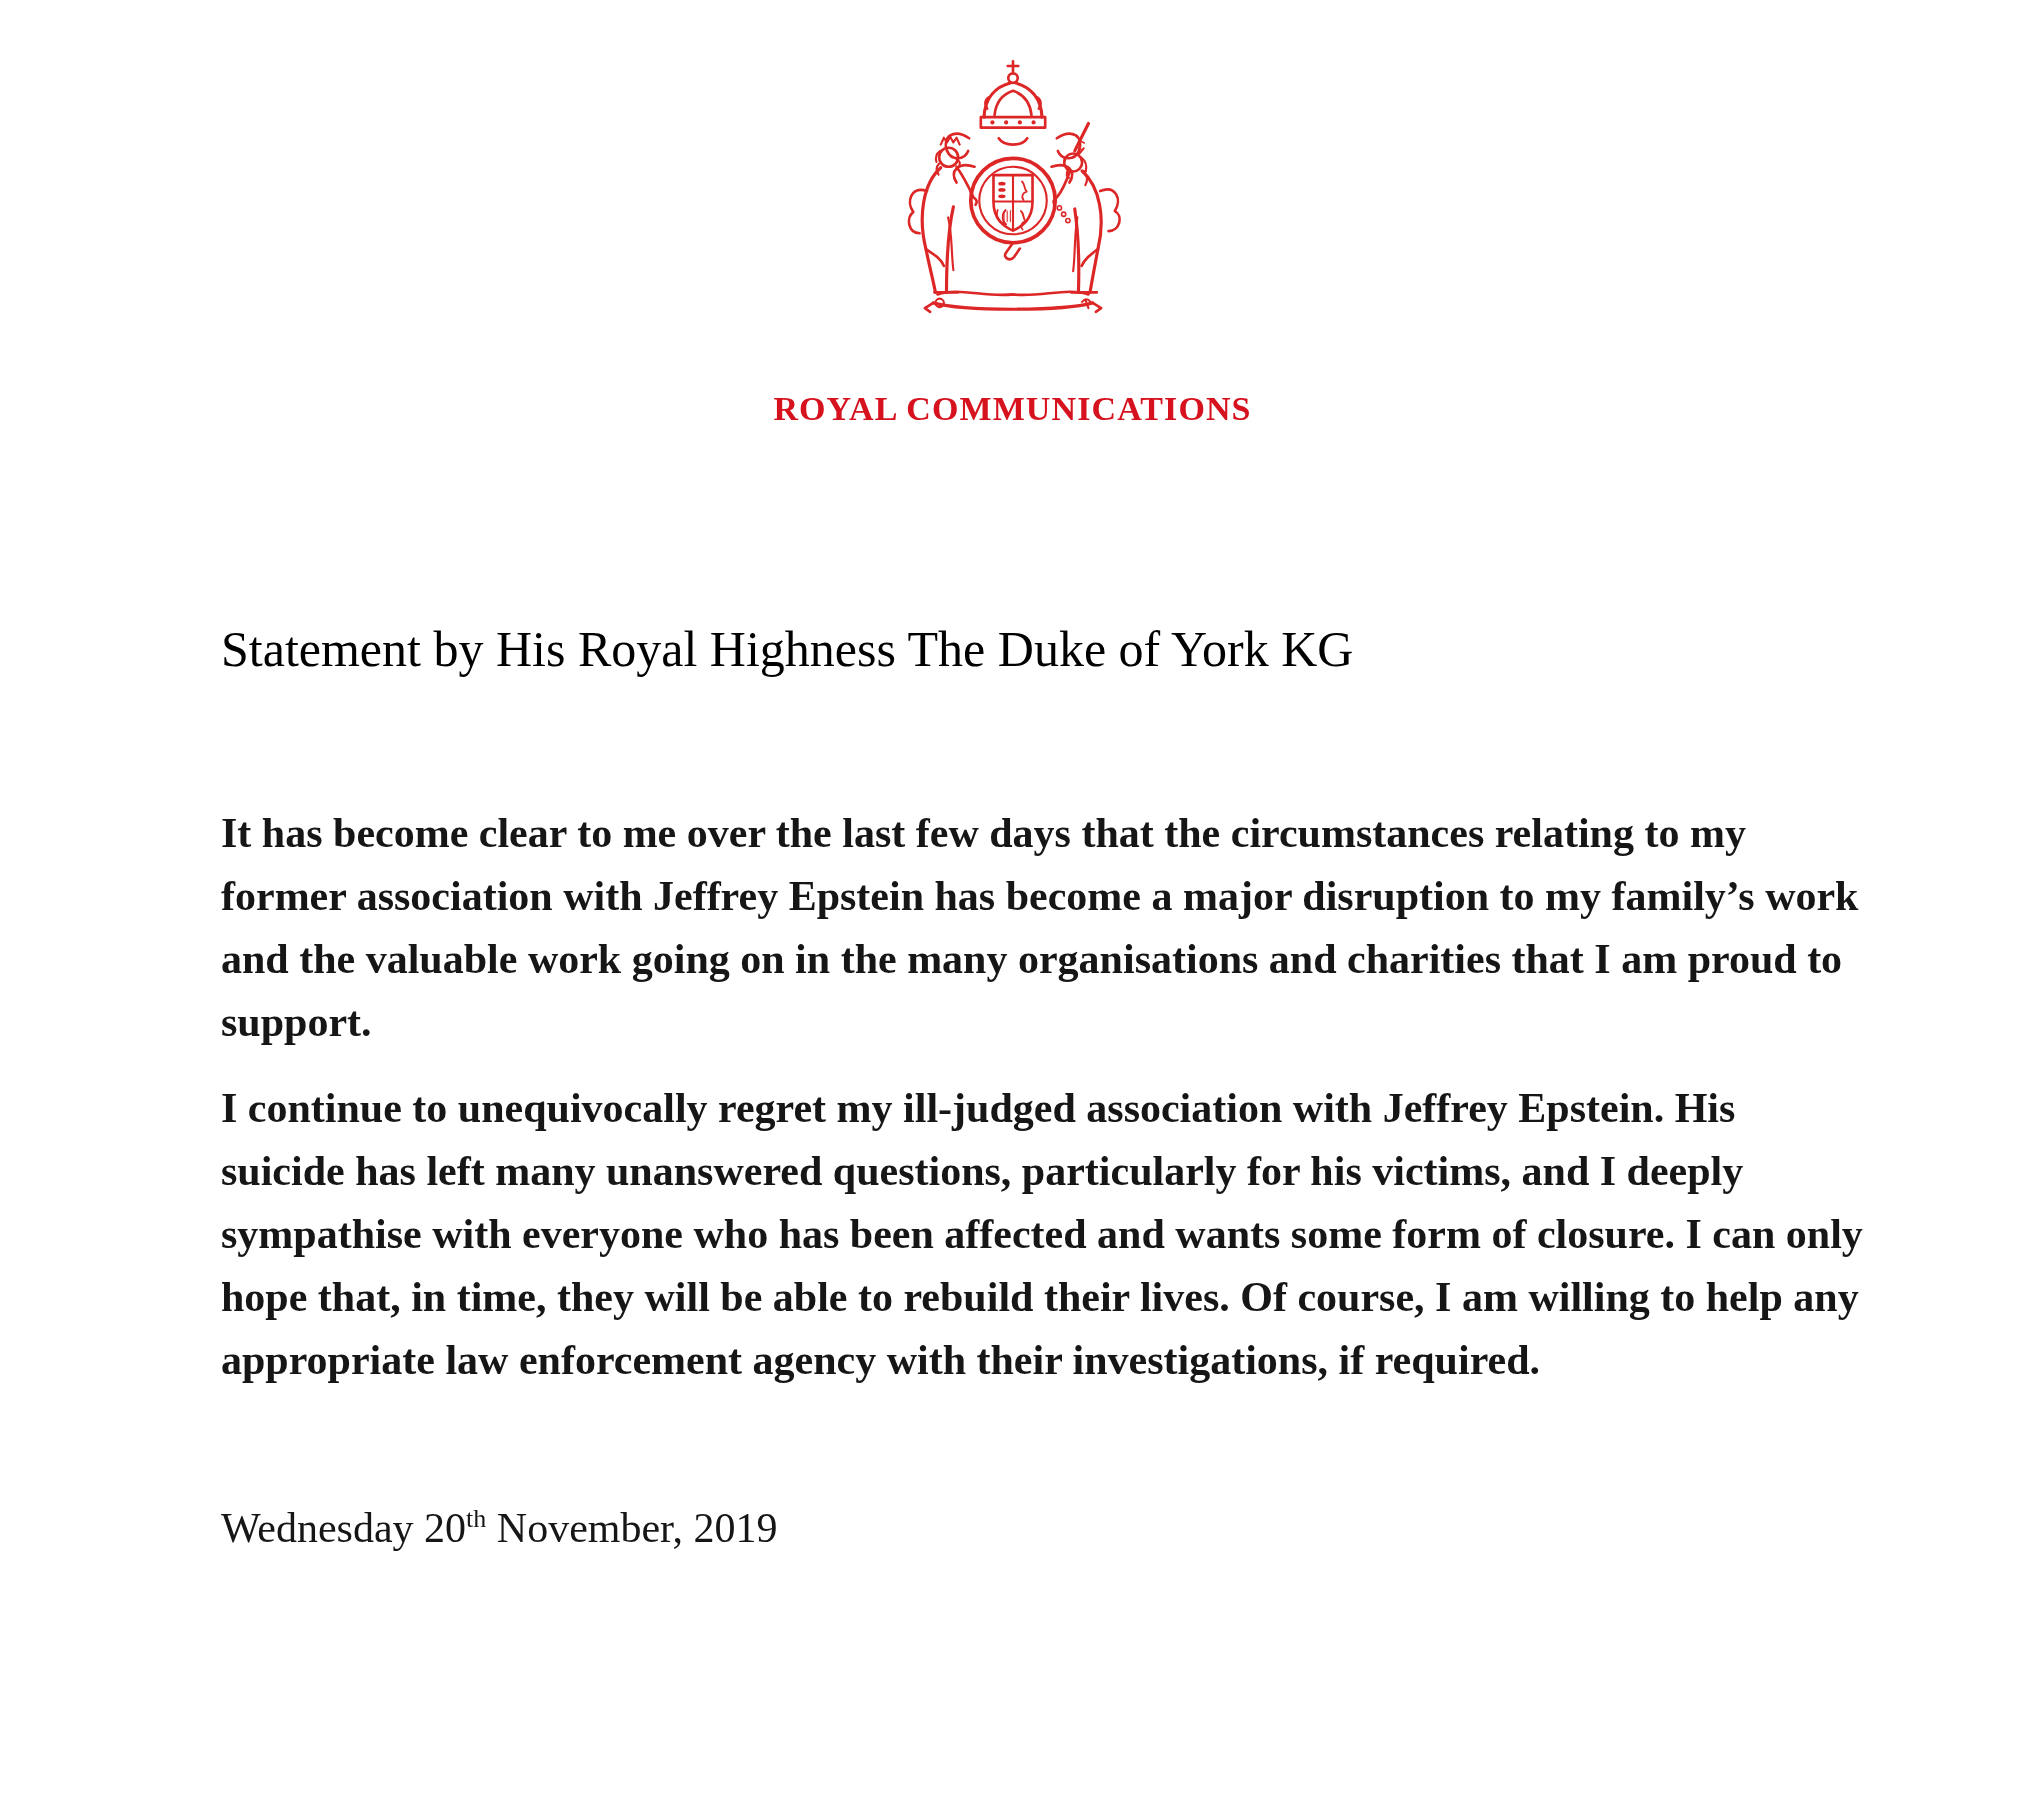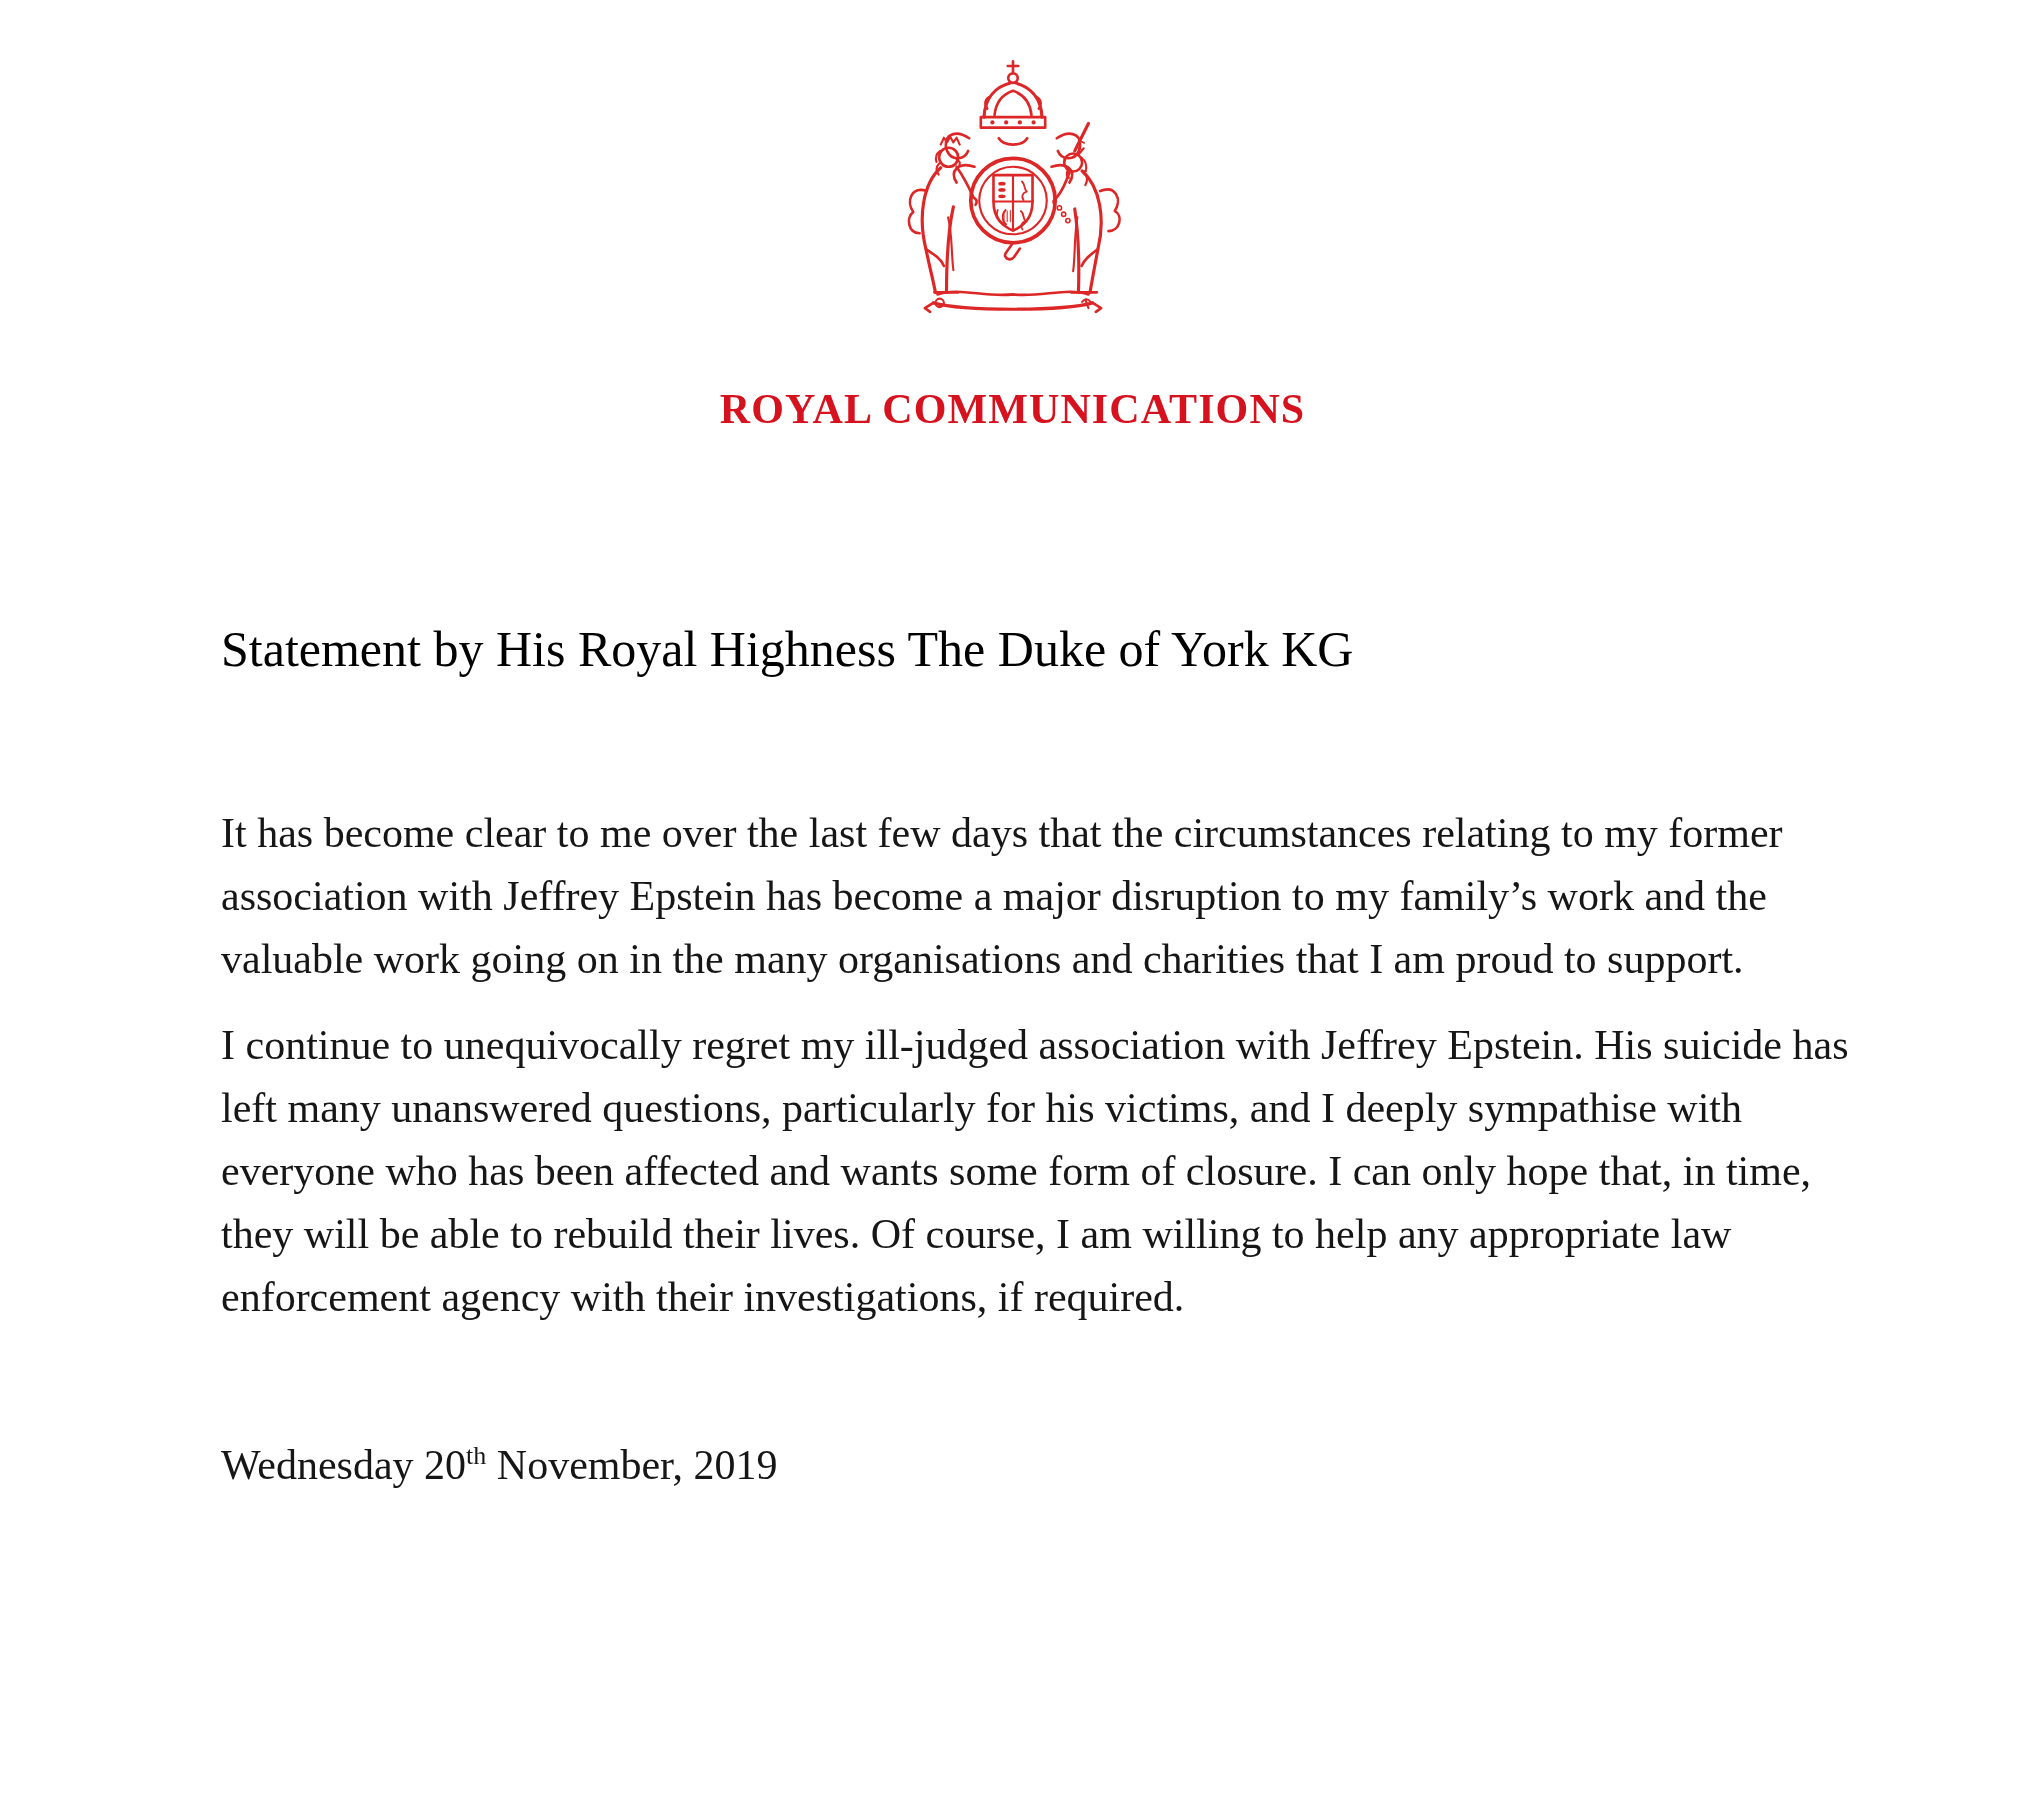--- a/index.html
+++ b/index.html
@@ -13,21 +13,21 @@
     overflow: hidden;
   }
   .crest {
     display: block;
     margin: 58px auto 0 auto;
     color: var(--crest-red, #dd2727);
   }
   .org-title {
     margin-top: 77px;
     text-align: center;
-    font-size: 42px;
+    font-size: 34px;
     line-height: 36px;
     font-weight: 700;
     letter-spacing: 1.1px;
     color: var(--accent-red, #d6121f);
   }
   .doc-title {
     margin: 193px 0 0 221px;
     width: 1645px;
     font-size: 50px;
     line-height: 58px;
@@ -35,20 +35,21 @@
     color: #000000;
   }
   .body-text {
     width: 1645px;
     margin-left: 221px;
   }
   .body-text p {
     margin: 0 0 23px 0;
     font-size: 42px;
     line-height: 63px;
+    font-weight: bold;
   }
   .body-text p:first-child { margin-top: 124px; }
   .date-line {
     margin: 105px 0 0 221px;
     font-size: 42px;
     line-height: 63px;
   }
   .date-line sup {
     font-size: 26px;
     line-height: 0;

